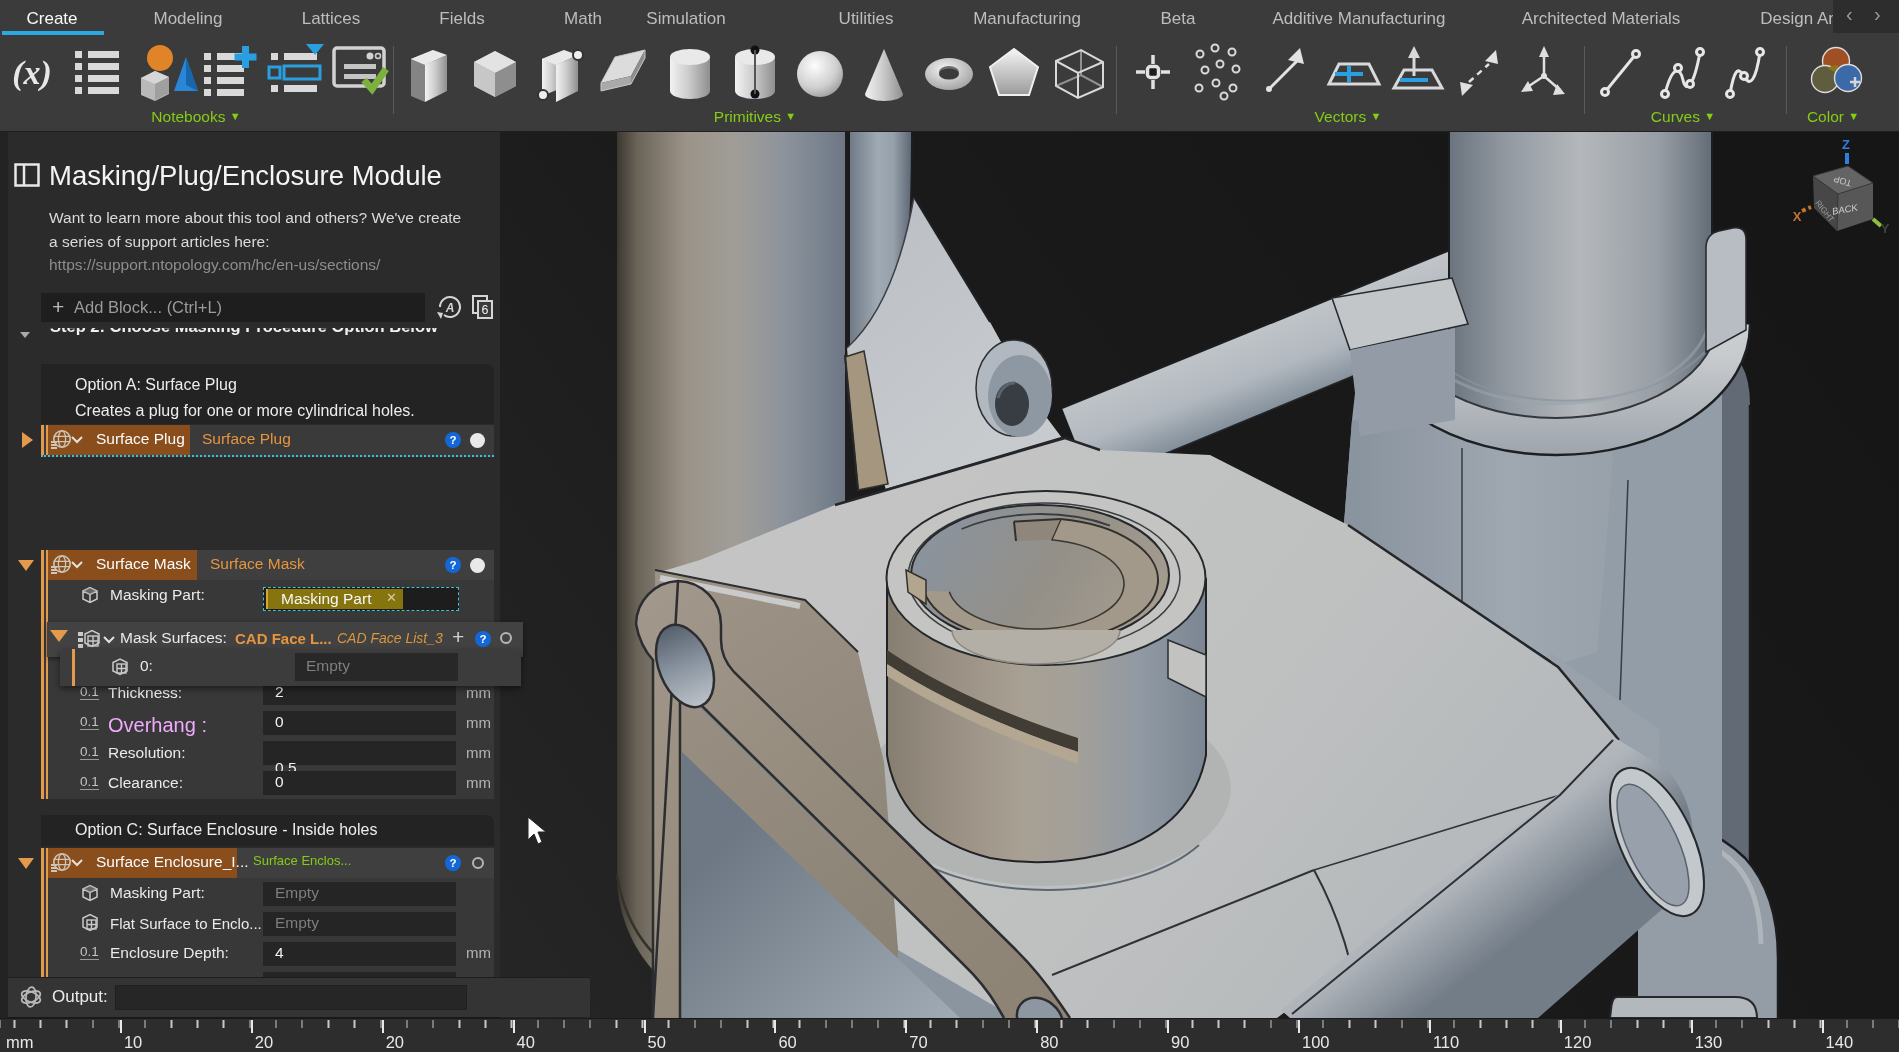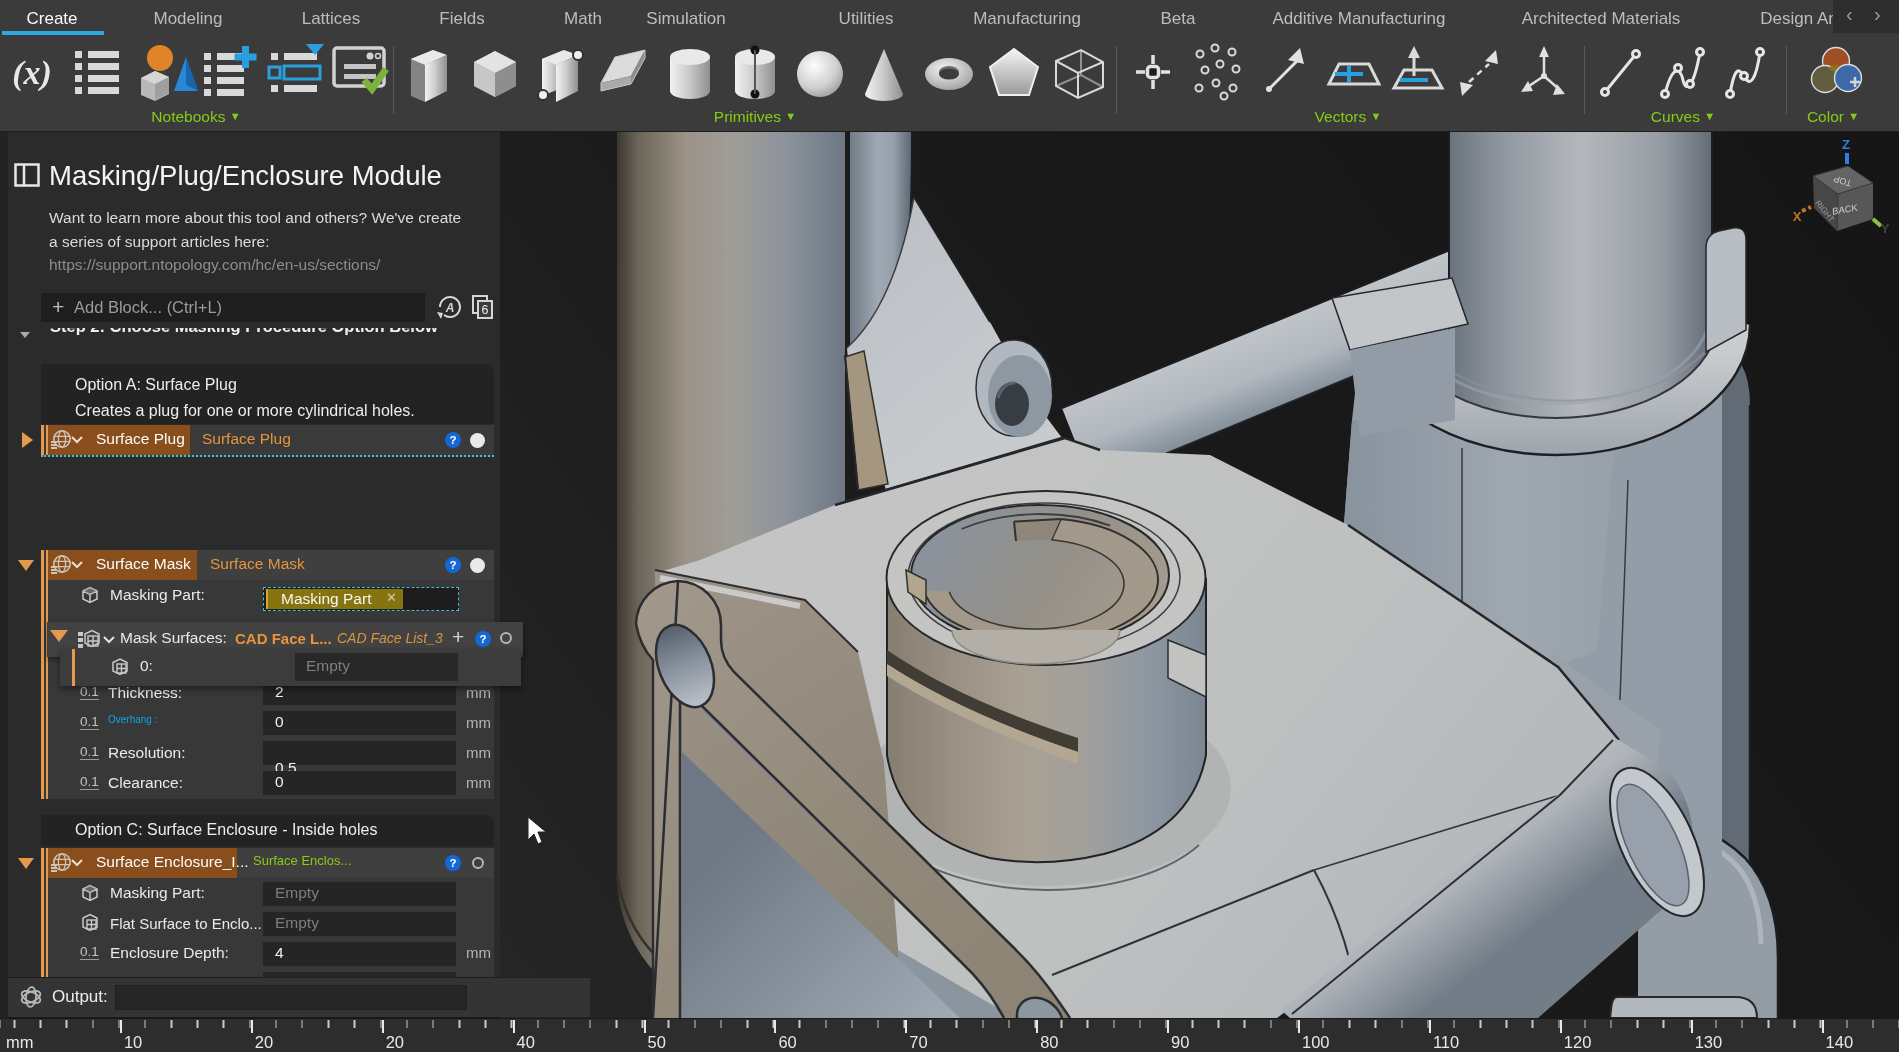--- a/index.html
+++ b/index.html
@@ -513,21 +513,21 @@
 <path d="M4,6 l7,-3.5 7,3.5 -7,3.5 z" fill="#8a8a8a" opacity="0.55"></path>
     </svg>
 <div style="position:absolute;left:10px;top:428px;width:0;height:0;border-left:8px solid transparent;border-right:8px solid transparent;border-top:11px solid #e39a4d;"></div>
 <span style="position:absolute;left:72px;top:552px;font-size:13.5px;color:#c2c2c2;border-bottom:1.5px solid #9a9a9a;padding-bottom:0px;">0.1</span>
 <span style="position:absolute;left:100px;top:552px;font-size:15.5px;color:#eaeaea;">Thickness:</span>
 <div style="position:absolute;left:255px;top:549px;width:193px;height:24px;background:#252525;">
       <span style="position:absolute;left:12px;top:2px;font-size:15.5px;color:#f2f2f2;">2</span>
     </div>
 <span style="position:absolute;left:458px;top:552px;font-size:15px;color:#b4b4b4;">mm</span>
 <span style="position:absolute;left:72px;top:582px;font-size:13.5px;color:#c2c2c2;border-bottom:1.5px solid #9a9a9a;padding-bottom:0px;">0.1</span>
-<span style="position:absolute;left:100px;top:582px;font-size:10px;color:#0ea5e9;">Overhang :</span>
+<span style="position:absolute;left:100px;top:582px;font-size:20px;color:#f0abfc;">Overhang :</span>
 <div style="position:absolute;left:255px;top:579px;width:193px;height:24px;background:#252525;">
       <span style="position:absolute;left:12px;top:2px;font-size:15.5px;color:#f2f2f2;">0</span>
     </div>
 <span style="position:absolute;left:458px;top:582px;font-size:15px;color:#b4b4b4;">mm</span>
 <span style="position:absolute;left:72px;top:612px;font-size:13.5px;color:#c2c2c2;border-bottom:1.5px solid #9a9a9a;padding-bottom:0px;">0.1</span>
 <span style="position:absolute;left:100px;top:612px;font-size:15.5px;color:#eaeaea;">Resolution:</span>
 <div style="position:absolute;left:255px;top:609px;width:193px;height:24px;background:#252525;">
       <span style="position:absolute;left:12px;top:18px;font-size:15.5px;color:#f2f2f2;">0.5</span>
     </div>
 <span style="position:absolute;left:458px;top:612px;font-size:15px;color:#b4b4b4;">mm</span>

